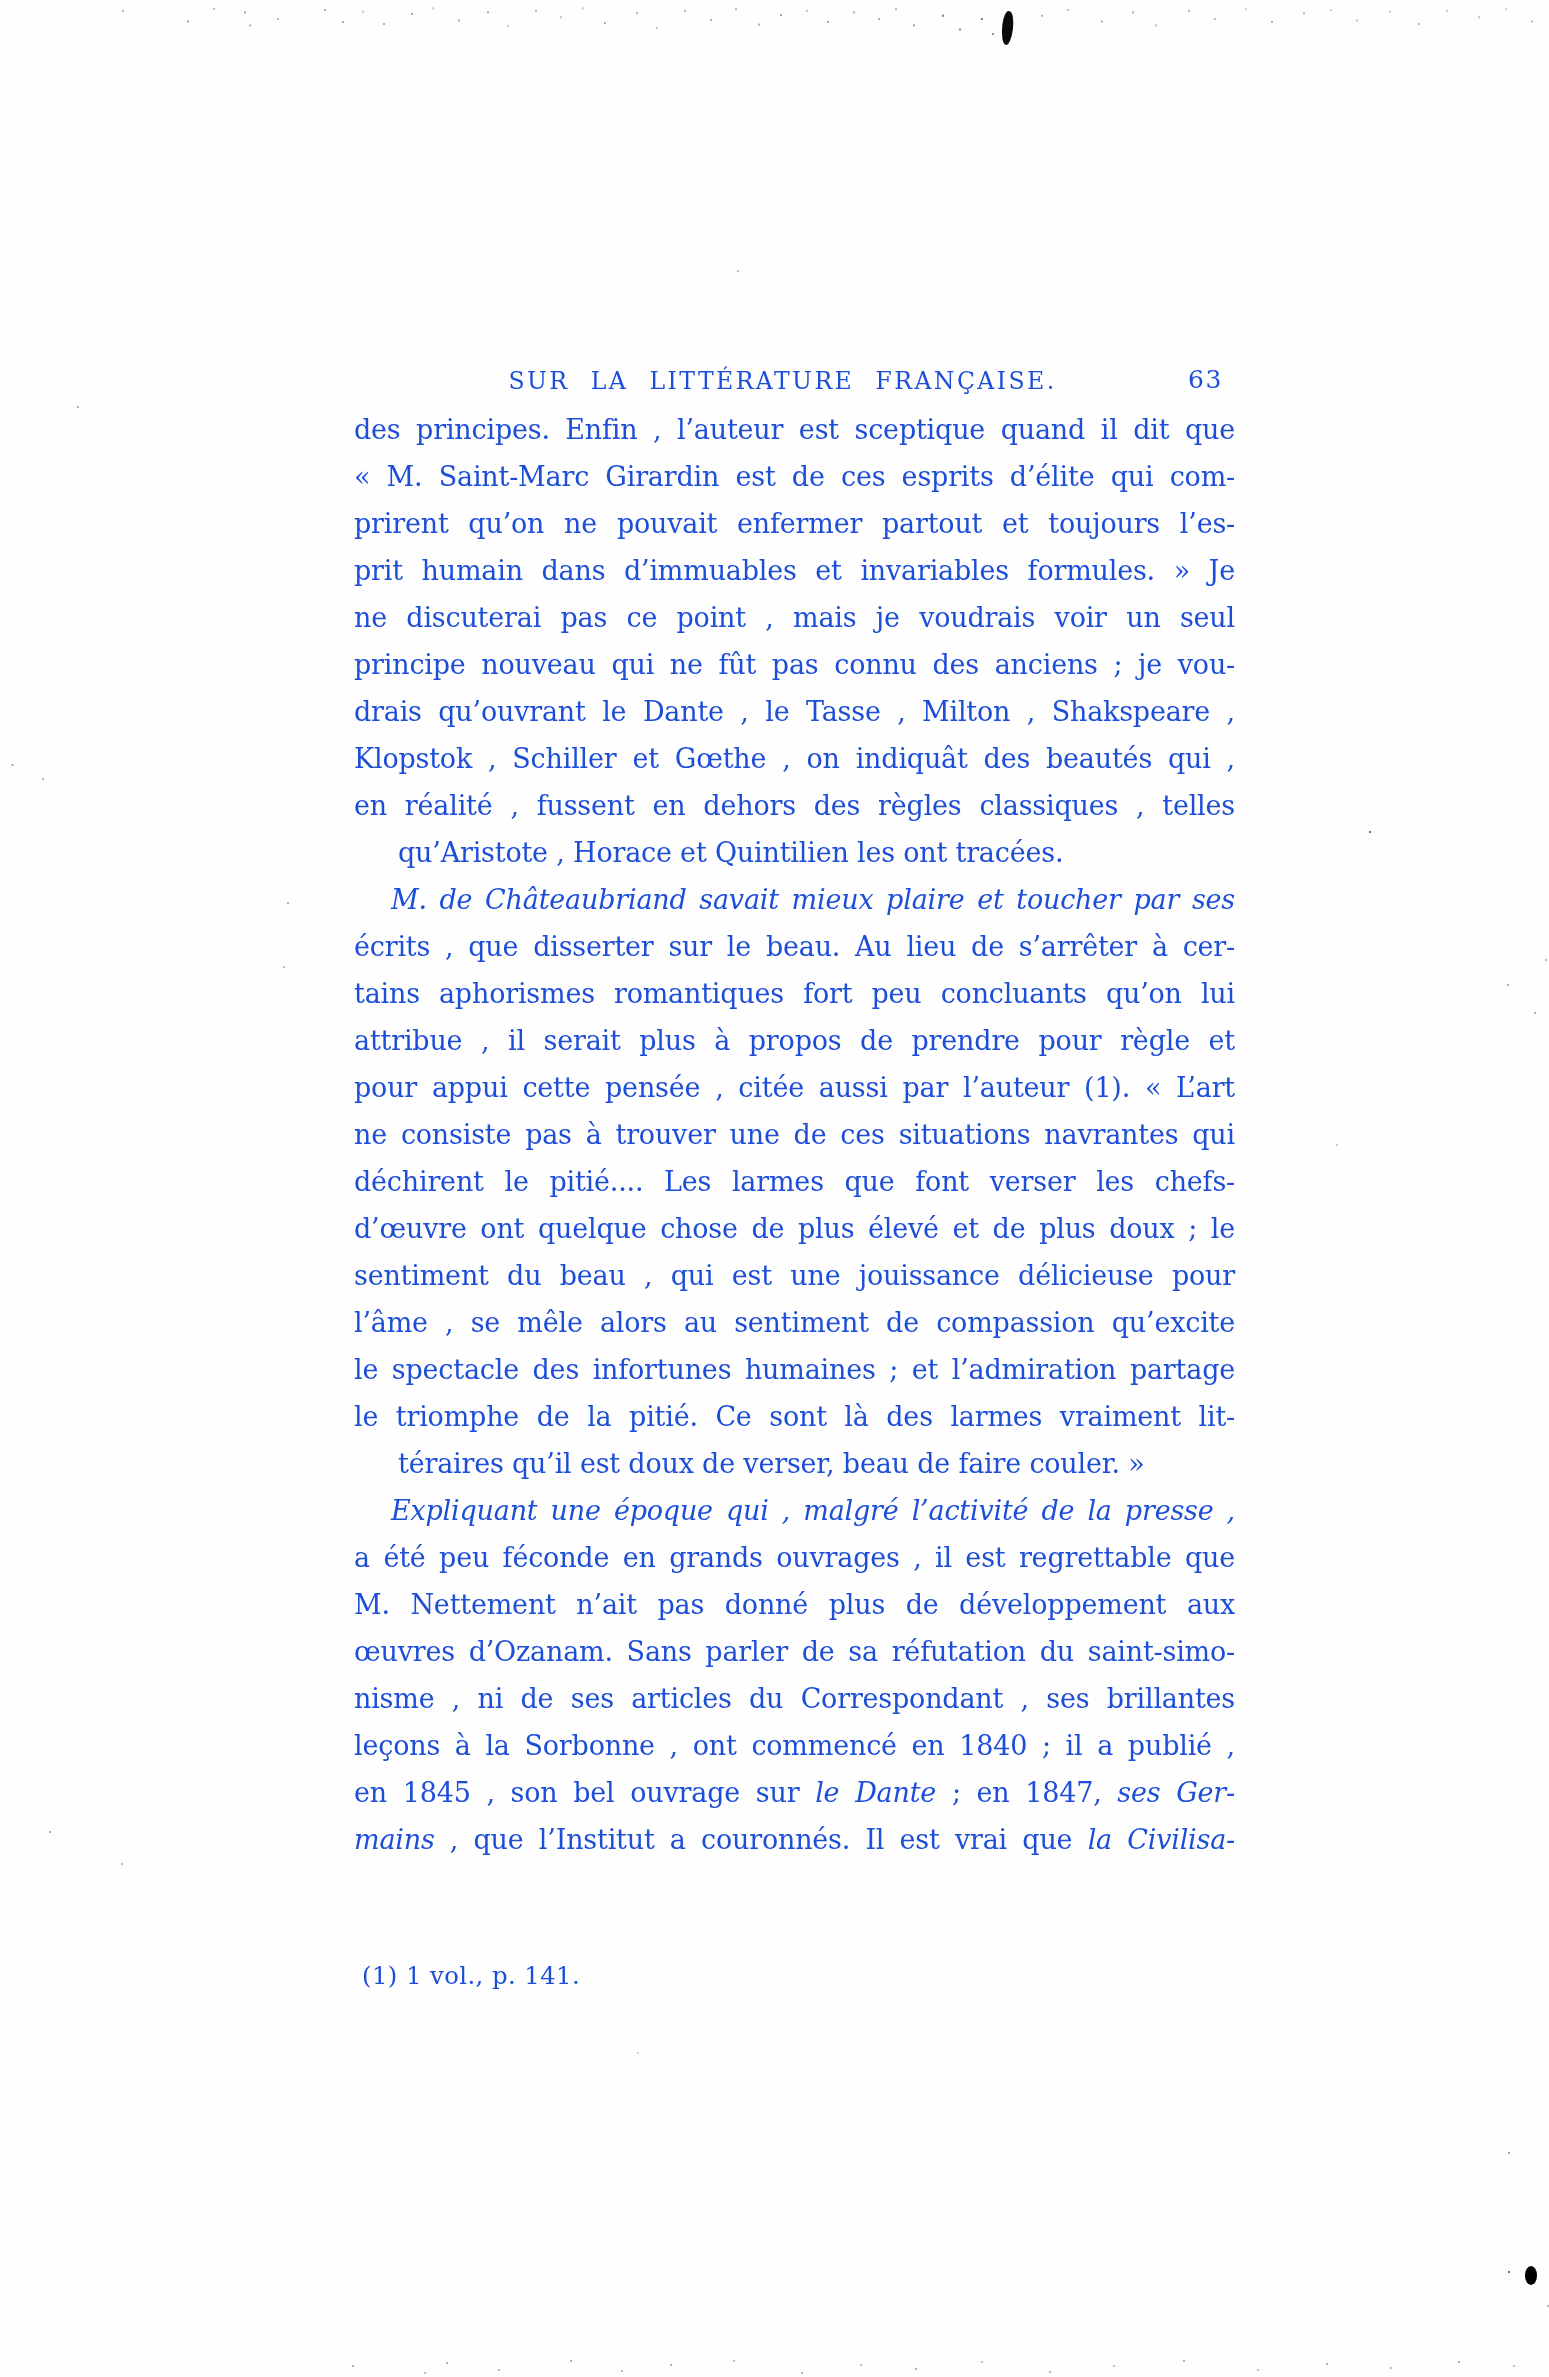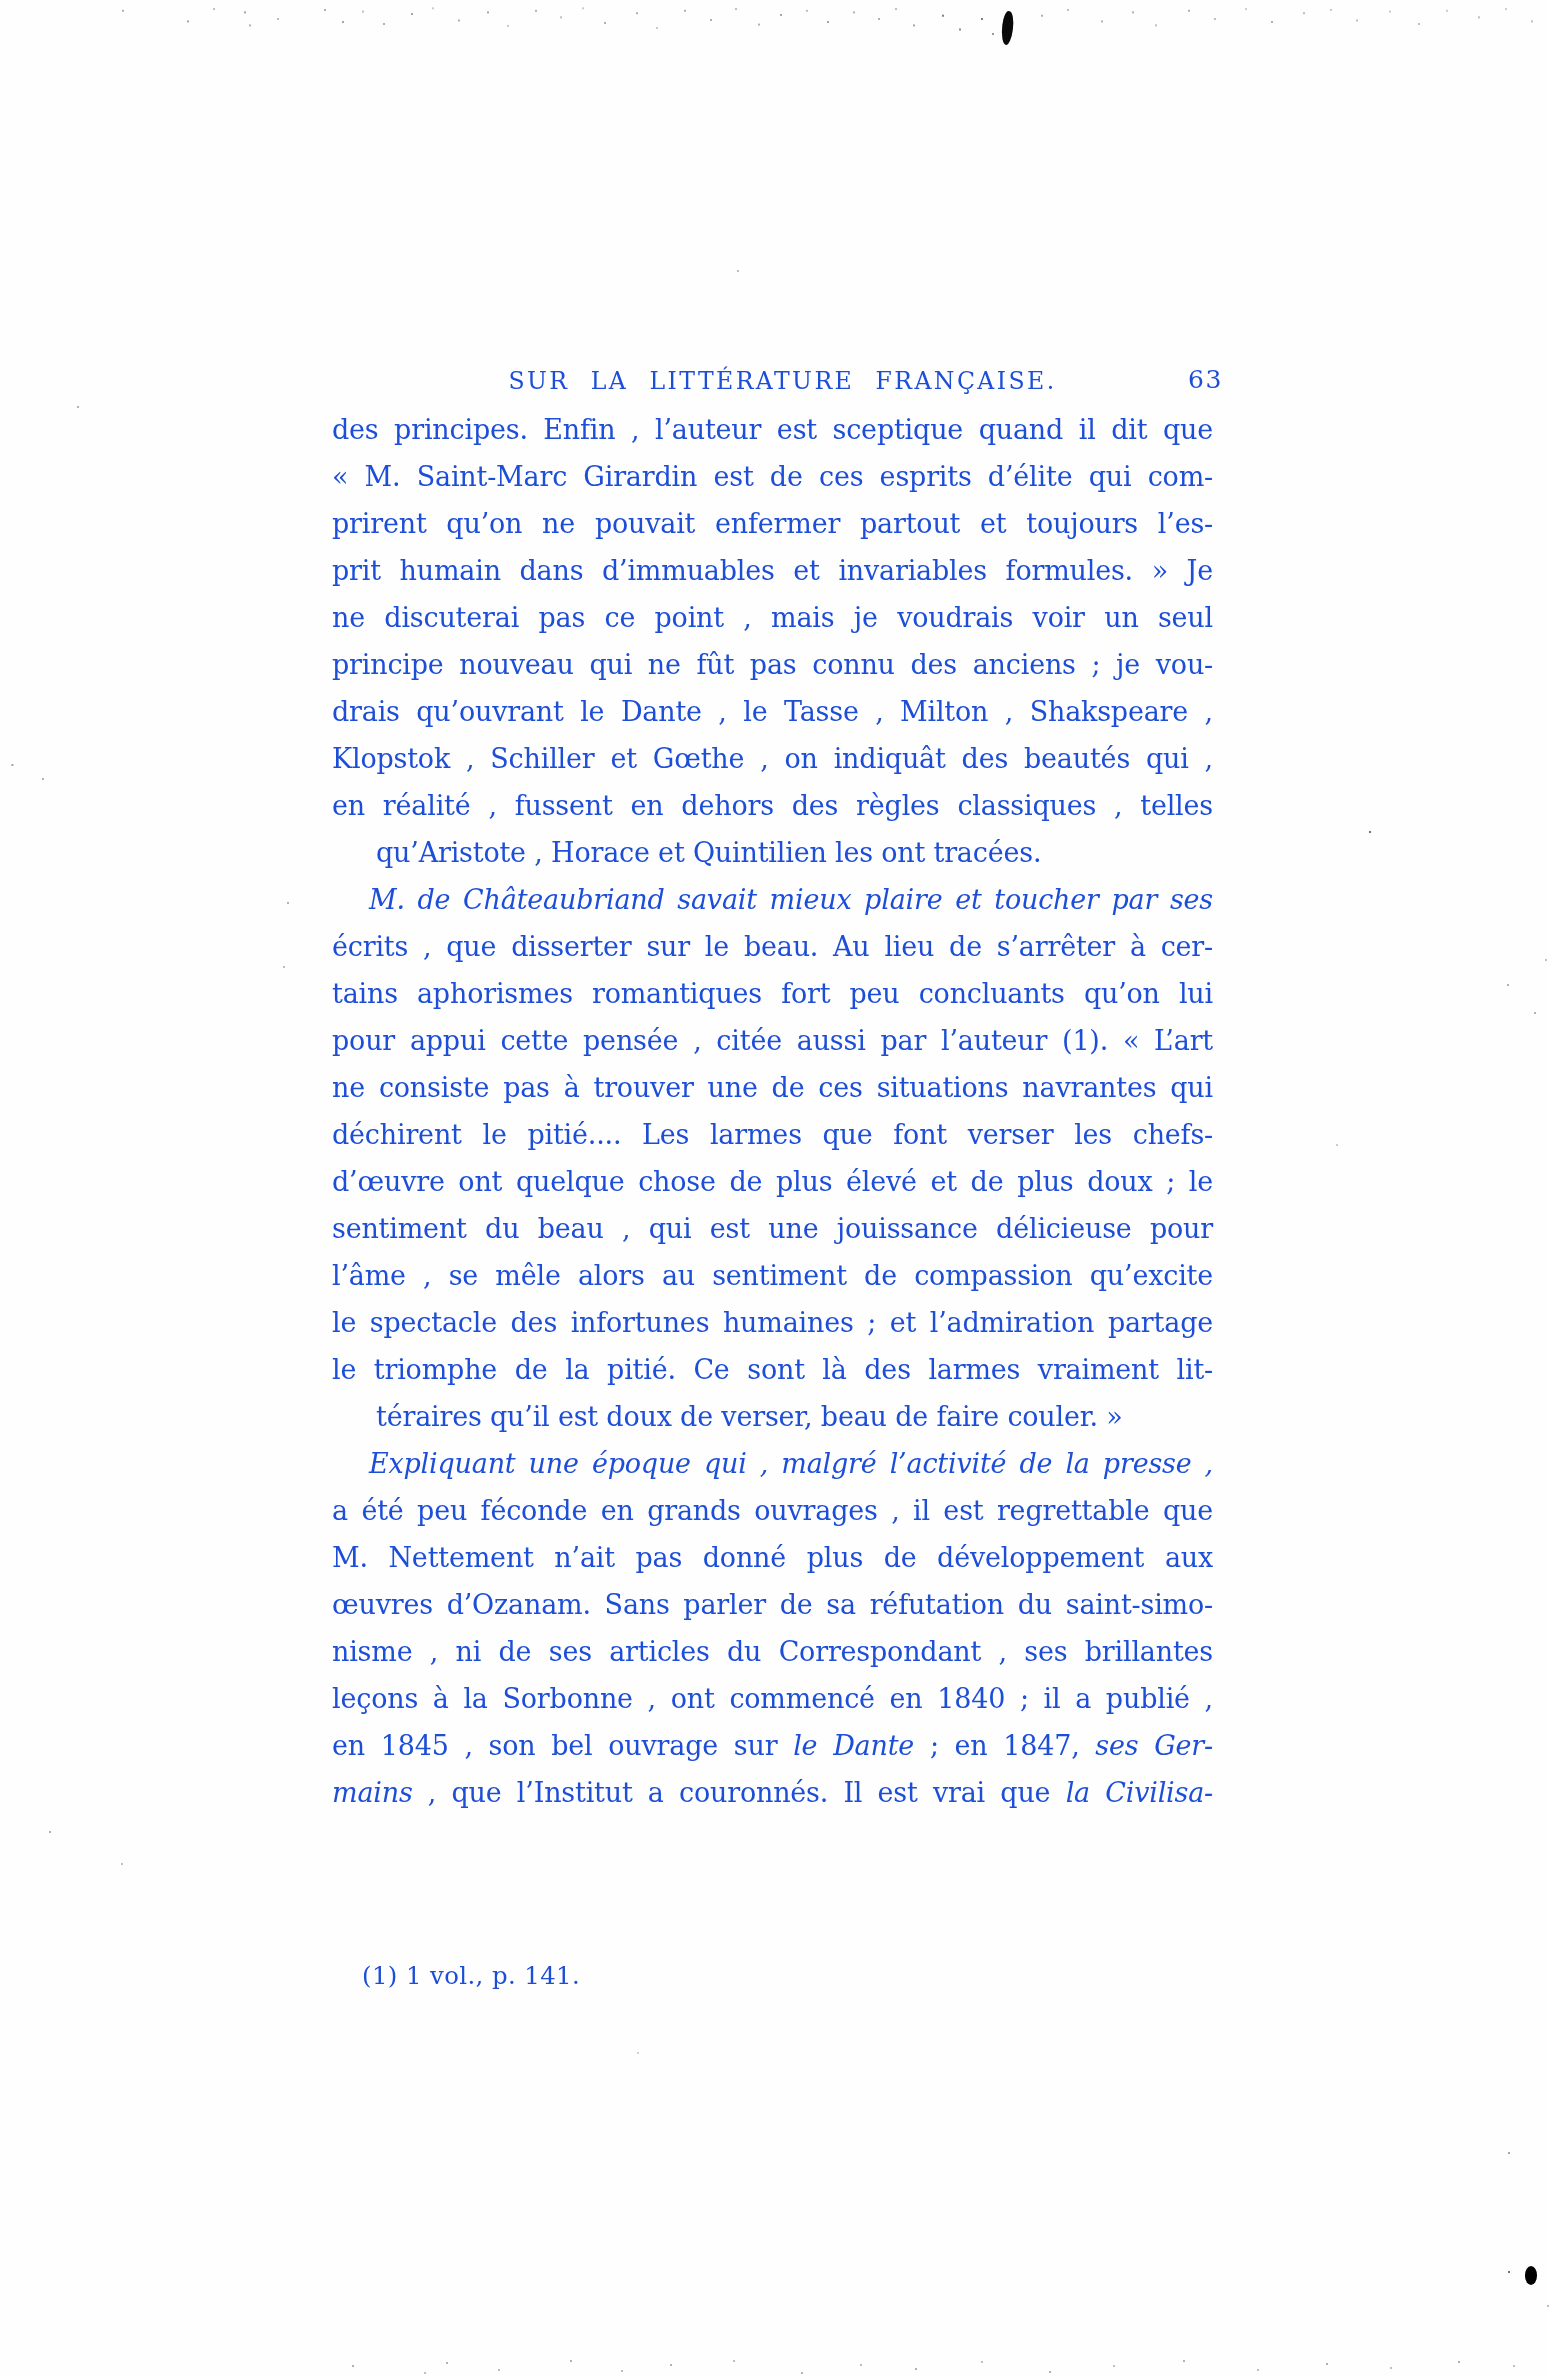--- a/index.html
+++ b/index.html
@@ -36,21 +36,21 @@
   .page-number {
     position: absolute;
     right: 0;
     top: -1.6px;
     font-size: 25px;
     letter-spacing: 1.6px;
   }
   
   .body-text {
     position: absolute;
-    left: 332px;
+    left: 354px;
     top: 406px;
     width: 881px;
     font-size: 27px;
     line-height: 47px;
     letter-spacing: -0.2px;
   }
   .line {
     text-align: justify;
     text-align-last: justify;
     height: 47px;
@@ -152,20 +152,21 @@
       <div class="line"><span>prit humain dans d’immuables et invariables formules. » Je</span></div>
       <div class="line"><span>ne discuterai pas ce point , mais je voudrais voir un seul</span></div>
       <div class="line"><span>principe nouveau qui ne fût pas connu des anciens ; je vou-</span></div>
       <div class="line"><span>drais qu’ouvrant le Dante , le Tasse , Milton , Shakspeare ,</span></div>
       <div class="line"><span>Klopstok , Schiller et Gœthe , on indiquât des beautés qui ,</span></div>
       <div class="line"><span>en réalité , fussent en dehors des règles classiques , telles</span></div>
       <div class="line end"><span>qu’Aristote , Horace et Quintilien les ont tracées.</span></div>
       <div class="line indent"><span>M. de Châteaubriand savait mieux plaire et toucher par ses</span></div>
       <div class="line"><span>écrits , que disserter sur le beau. Au lieu de s’arrêter à cer-</span></div>
       <div class="line"><span>tains aphorismes romantiques fort peu concluants qu’on lui</span></div>
+      <div class="line"><span>attribue , il serait plus à propos de prendre pour règle et</span></div>
       <div class="line"><span>pour appui cette pensée , citée aussi par l’auteur (1). « L’art</span></div>
       <div class="line"><span>ne consiste pas à trouver une de ces situations navrantes qui</span></div>
       <div class="line"><span>déchirent le pitié.... Les larmes que font verser les chefs-</span></div>
       <div class="line"><span>d’œuvre ont quelque chose de plus élevé et de plus doux ; le</span></div>
       <div class="line"><span>sentiment du beau , qui est une jouissance délicieuse pour</span></div>
       <div class="line"><span>l’âme , se mêle alors au sentiment de compassion qu’excite</span></div>
       <div class="line"><span>le spectacle des infortunes humaines ; et l’admiration partage</span></div>
       <div class="line"><span>le triomphe de la pitié. Ce sont là des larmes vraiment lit-</span></div>
       <div class="line end"><span>téraires qu’il est doux de verser, beau de faire couler. »</span></div>
       <div class="line indent"><span>Expliquant une époque qui , malgré l’activité de la presse ,</span></div>

